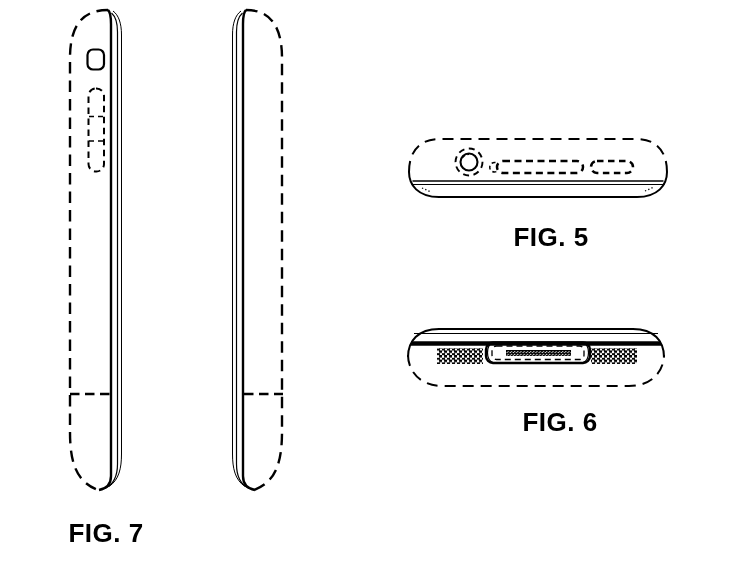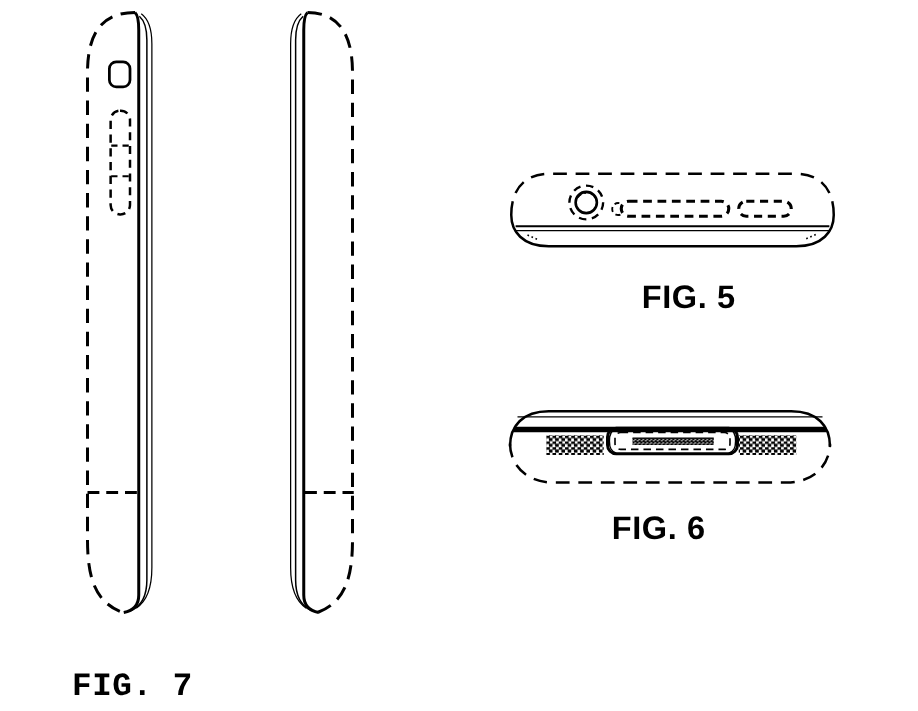--- a/index.html
+++ b/index.html
@@ -131,16 +131,16 @@
         <path d="M 91 22 C 87 23, 85.5 26, 85.5 31.7 C 85.5 37.5, 87 40, 91 41.5" stroke-width="1.2"></path>
         <path d="M 181 22 C 185 23, 186.5 26, 186.5 31.7 C 186.5 37.5, 185 40, 181 41.5" stroke-width="1.2"></path>
         <rect x="90" y="25" width="92" height="13.5" rx="4.5" stroke-width="1.3" stroke-dasharray="6 4"></rect>
         <rect x="104" y="29.5" width="65" height="5.5" fill="url(#fine)" stroke="none"></rect>
         <path d="M 104 29.5 L 169 29.5" stroke-width="1"></path>
       </g>
     </svg>
   </div>
 
   <div class="fig-label" style="left:496px; top:222px;">FIG. 5</div>
-  <div class="fig-label" style="left:472px; top:407px;">FIG. 6</div>
-  <div class="fig-label" style="left:51px; top:534px;font-family:Liberation Mono, monospace;">FIG. 7</div>
+  <div class="fig-label" style="left:505px; top:407px;">FIG. 6</div>
+  <div class="fig-label" style="left:51px; top:518px;">FIG. 7</div>
 
 </div>
 
 </body></html>

